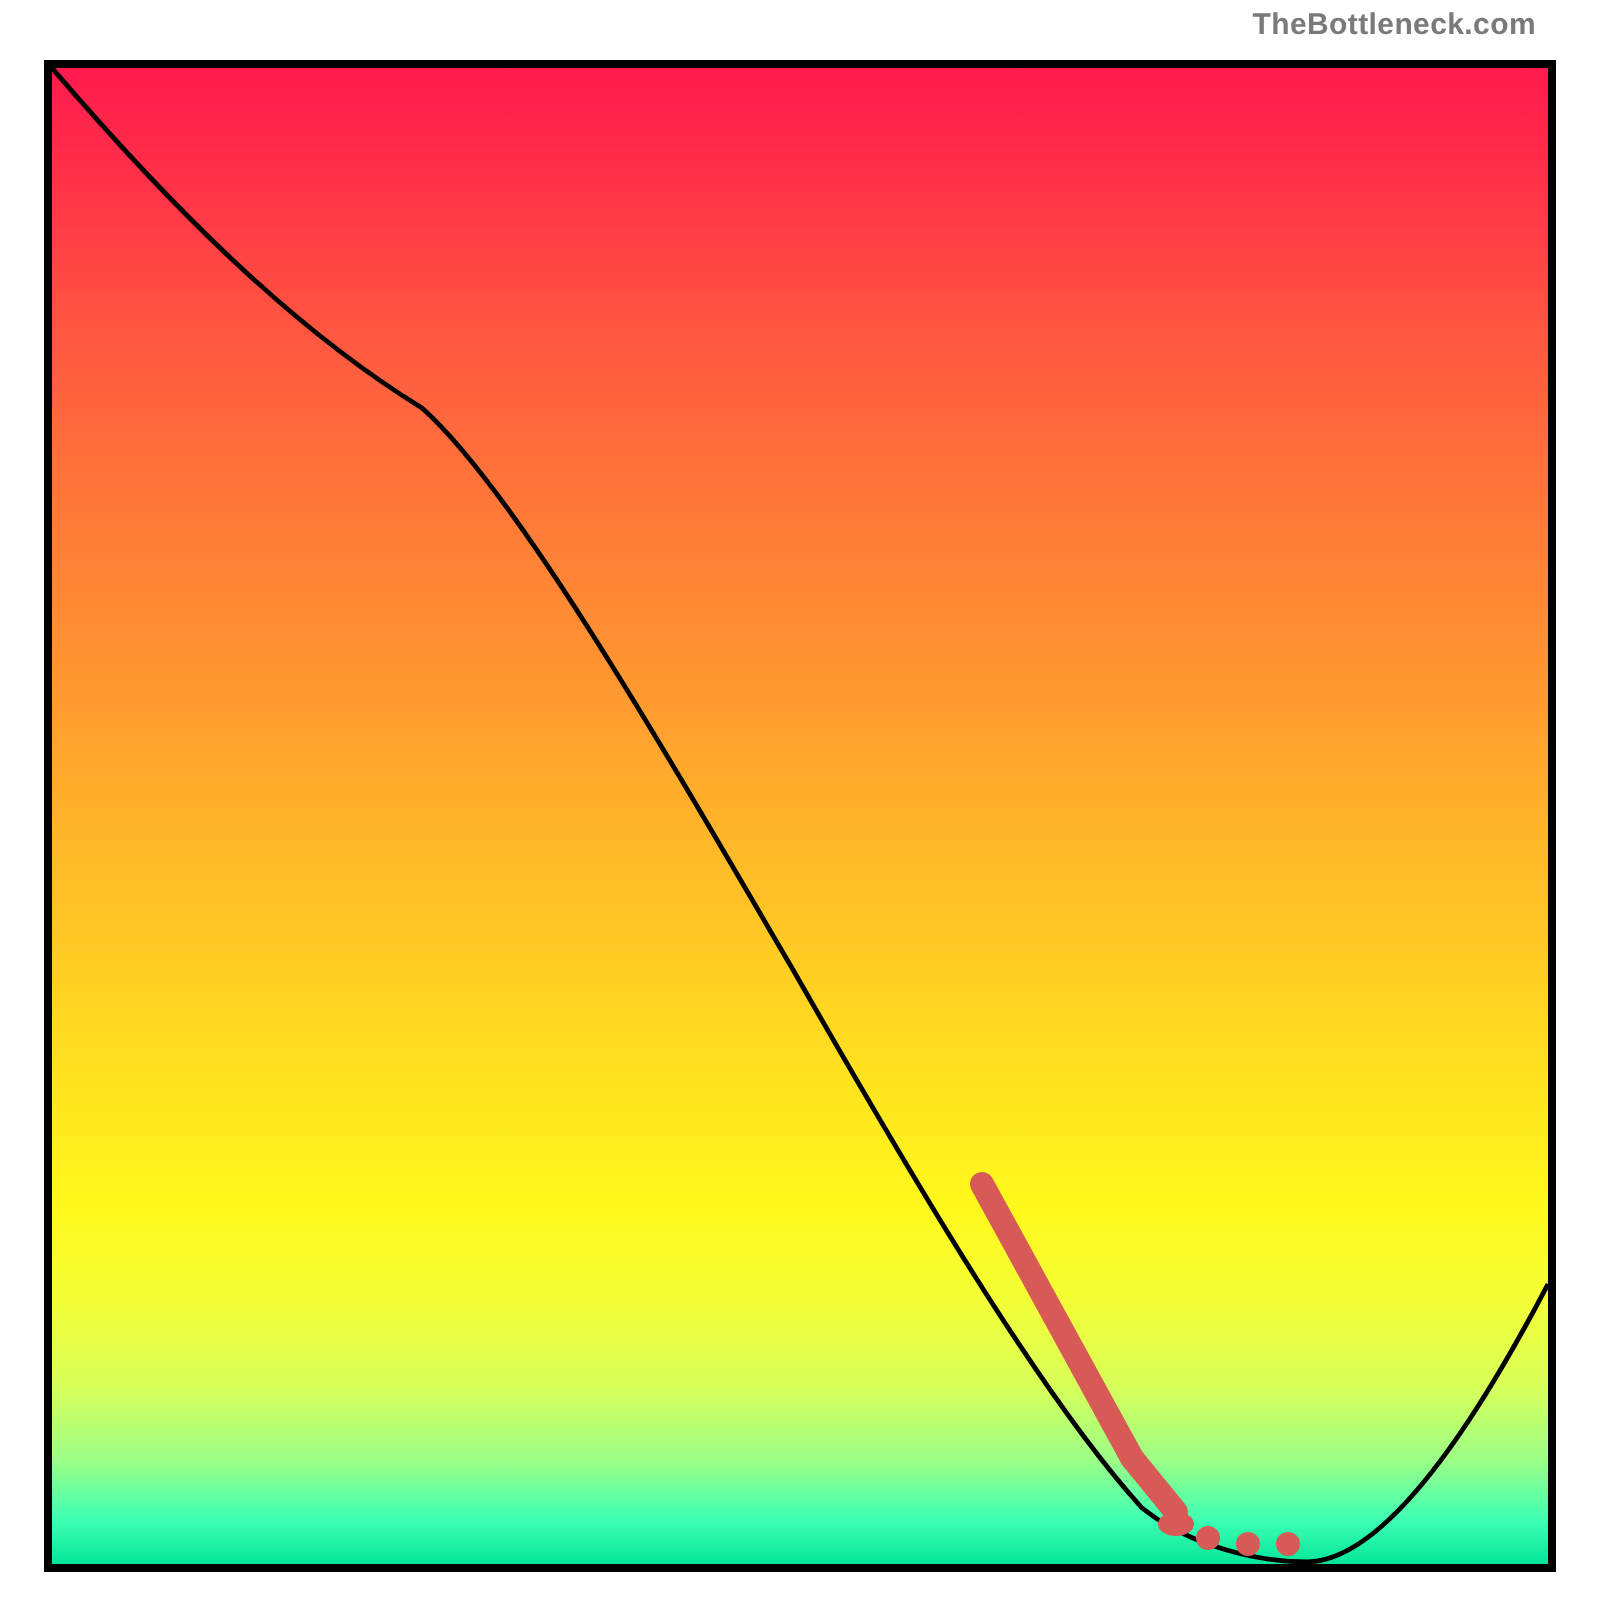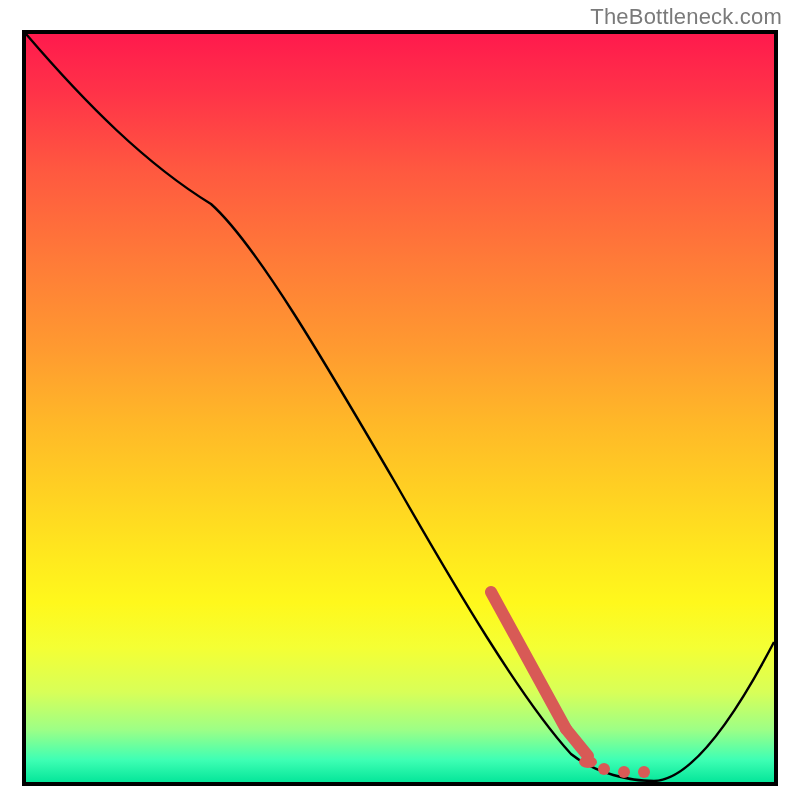--- a/index.html
+++ b/index.html
@@ -7,23 +7,23 @@
     width: 800px;
     height: 800px;
     background: #ffffff;
     font-family: Arial, sans-serif;
     position: relative;
     overflow: hidden;
   }
   .attribution {
     position: absolute;
     top: 4px;
-    right: 18px;
-    font-size: 22px;
-    font-weight: normal;
+    right: 32px;
+    font-size: 15px;
+    font-weight: bold;
     color: #7a7a7a;
     letter-spacing: 0.2px;
   }
   .plot-box {
     position: absolute;
     left: 22px;
     top: 30px;
     width: 756px;
     height: 756px;
     border: 4px solid #000;

